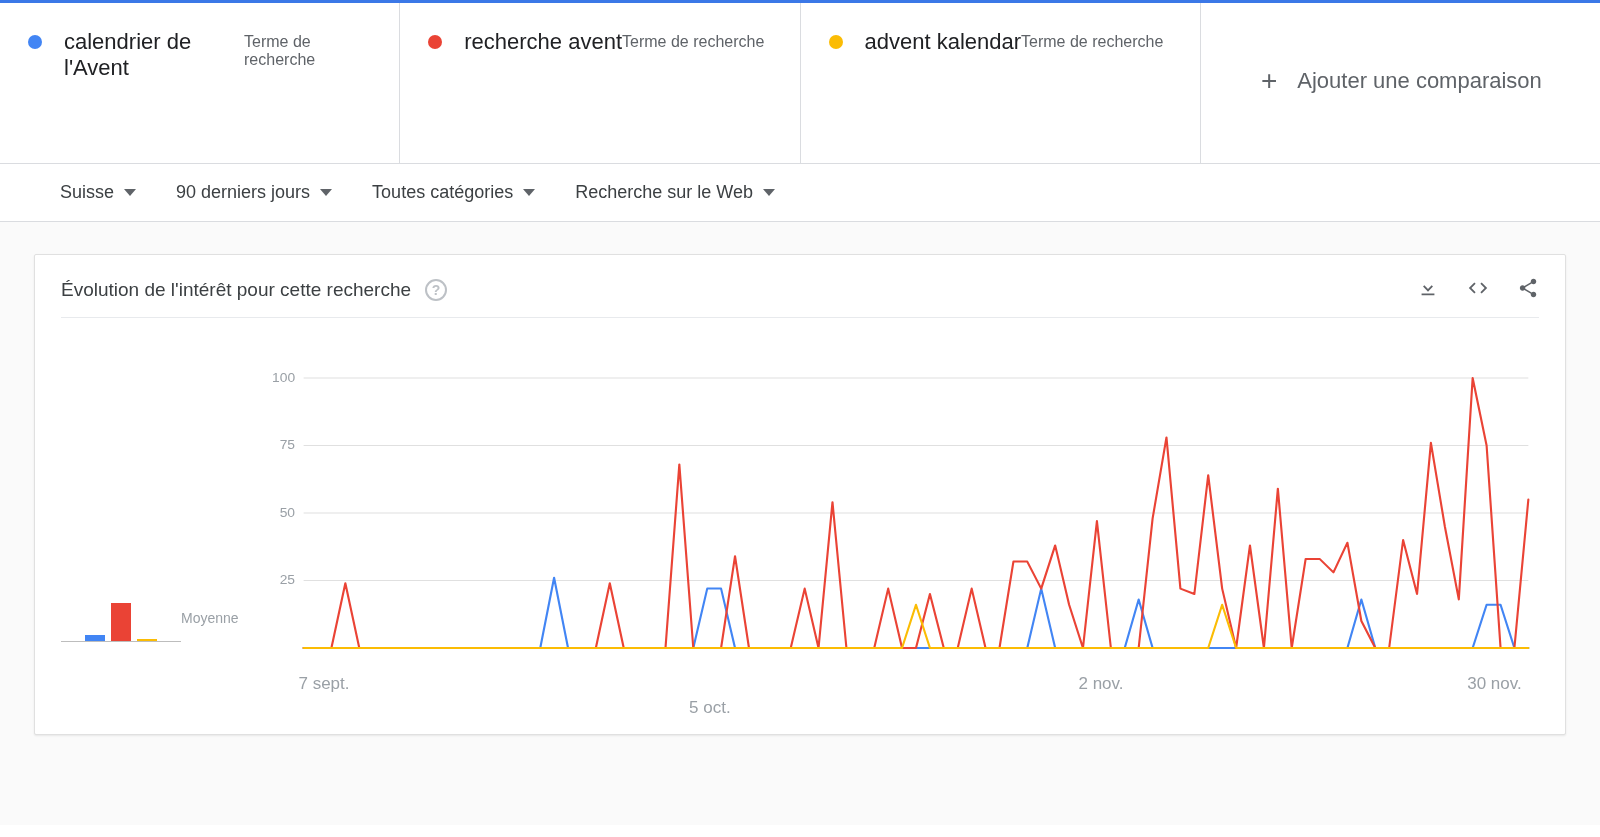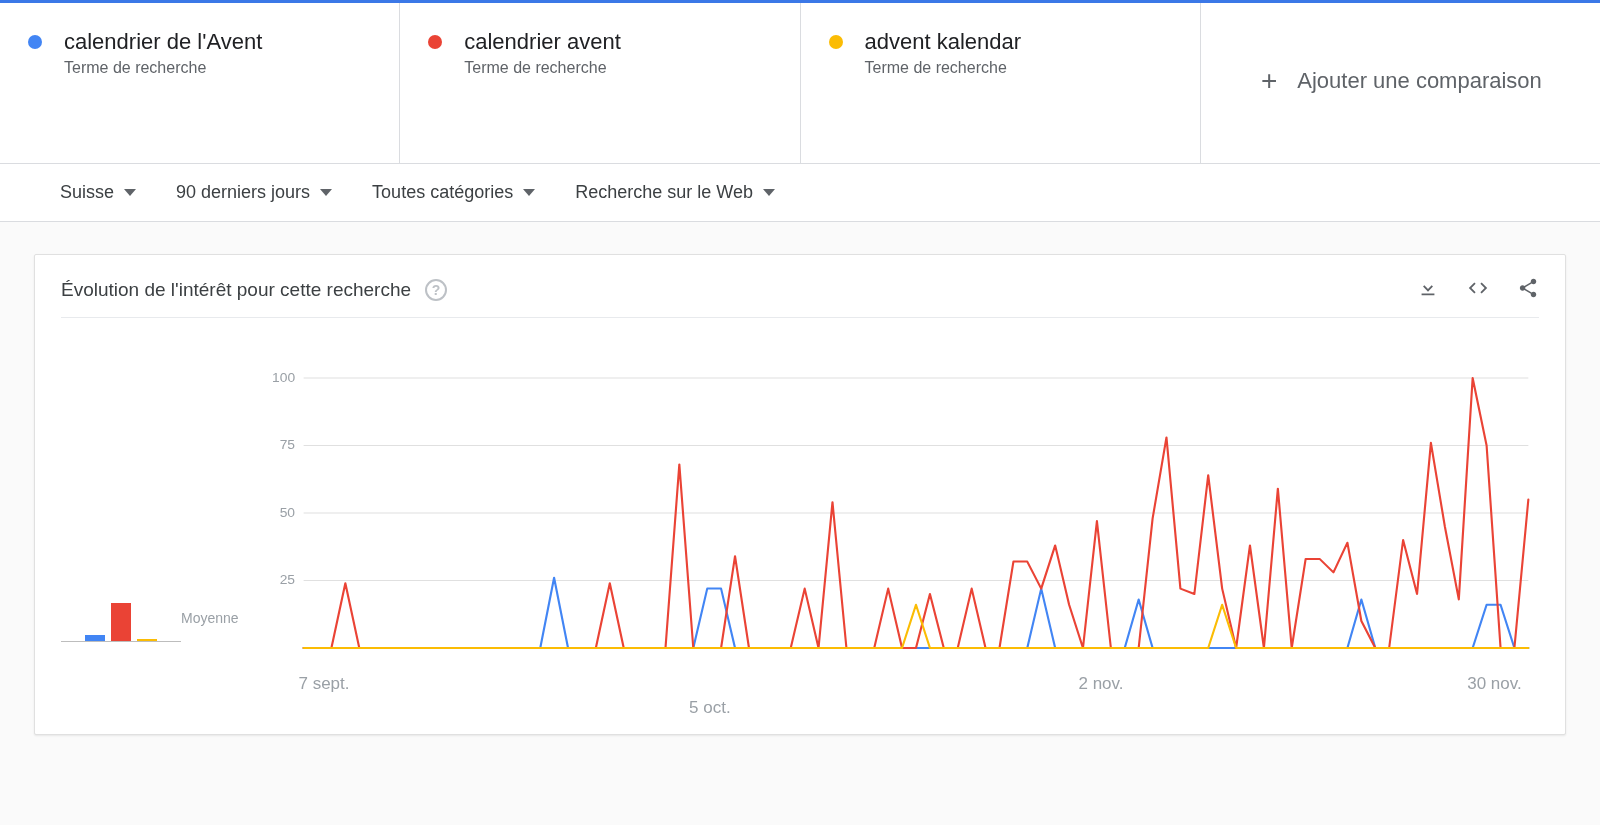--- a/index.html
+++ b/index.html
@@ -11,21 +11,21 @@
 
   
   .cards { display:flex; border-bottom:1px solid #dadce0; }
   .card {
     flex:1; display:flex; align-items:flex-start; padding:26px 26px 30px 28px;
     border-right:1px solid #dadce0; min-height:160px; cursor:pointer;
   }
   .card:first-child { border-left:1x solid #dadce0; }
   .card:last-child { border-right:none; }
   .dot { width:14px; height:14px; border-radius:50%; margin-top:6px; margin-right:22px; flex:0 0 auto; }
-  .card-text { display:flex; flex-direction:column; }
+  .card-text { display:flex; flex-direction:row; }
   .term { font-size:22px; color:#202124; }
   .subtype { font-size:16px; color:#5f6368; margin-top:4px; }
   .add-card { align-items:center; justify-content:center; color:#5f6368; font-size:22px; }
   .add-card .plus { font-size:28px; margin-right:20px; color:#5f6368; }
 
   
   .filters {
     display:flex; align-items:center; gap:40px; padding:18px 60px;
     border-bottom:1px solid #dadce0; background:#fff;
   }
@@ -80,21 +80,21 @@
     <div class="card">
       <span class="dot" style="background: rgb(66, 133, 244);"></span>
       <div class="card-text">
         <span class="term">calendrier de l'Avent</span>
         <span class="subtype">Terme de recherche</span>
       </div>
     </div>
     <div class="card">
       <span class="dot" style="background: rgb(234, 67, 53);"></span>
       <div class="card-text">
-        <span class="term">calendrier avent</span>
+        <span class="term">recherche avent</span>
         <span class="subtype">Terme de recherche</span>
       </div>
     </div>
     <div class="card">
       <span class="dot" style="background: rgb(251, 188, 4);"></span>
       <div class="card-text">
         <span class="term">advent kalendar</span>
         <span class="subtype">Terme de recherche</span>
       </div>
     </div>

